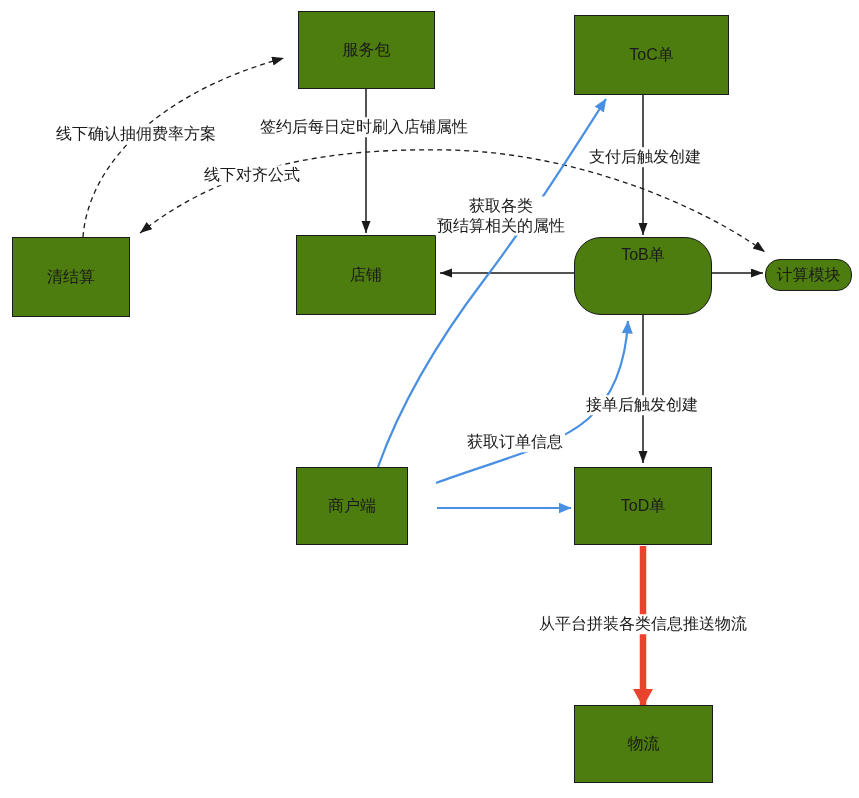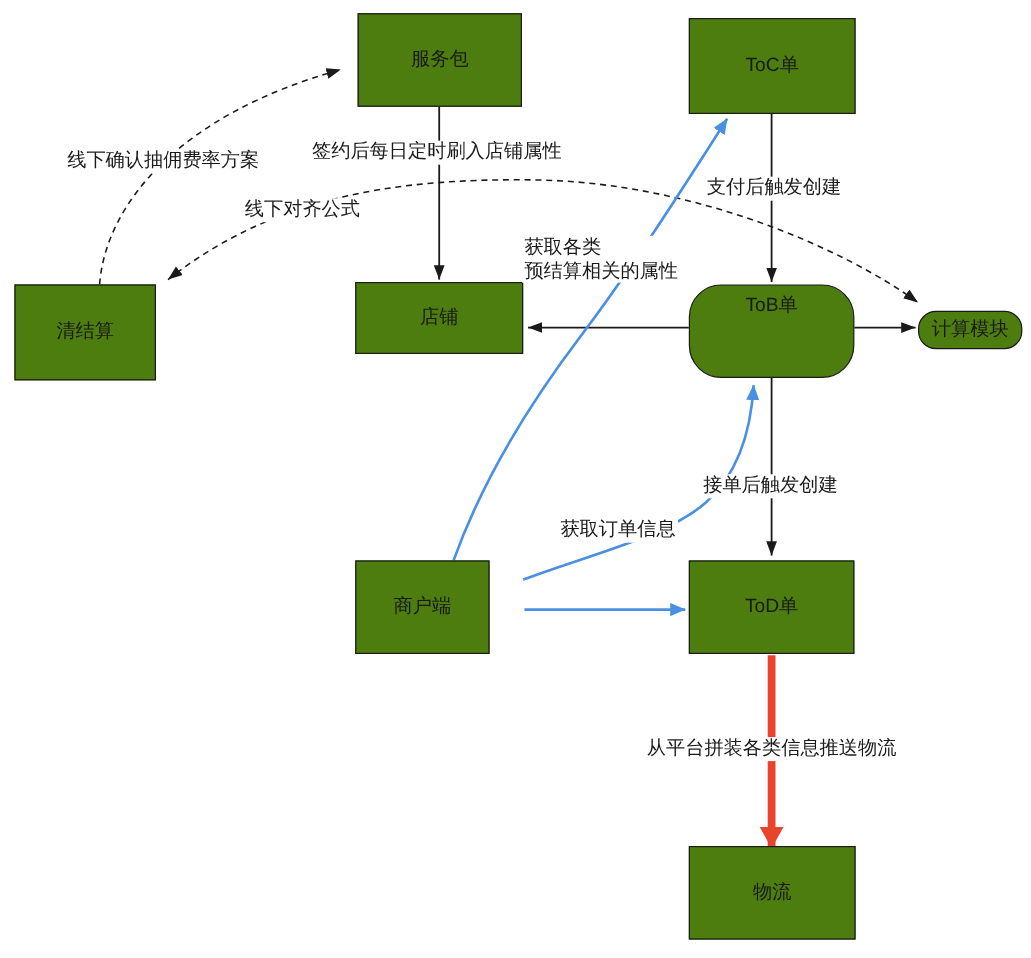--- a/index.html
+++ b/index.html
@@ -47,20 +47,21 @@
     padding-top: 7px;
     border-radius: 27px;
   }
   .elabel {
     position: absolute;
     transform: translate(-50%, -50%);
     background: #ffffff;
     font-size: 16px;
     line-height: 1.22;
     white-space: pre-line;
+    text-align: center;
     padding: 0 2px;
   }
 </style>
 </head>
 <body>
 
 <div id="canvas">
 
   <svg id="edges" viewBox="0 0 859 798" xmlns="http://www.w3.org/2000/svg">
     <defs>
@@ -95,29 +96,29 @@
 
     <path class="edge edge-blue" d="M 437 508 L 571 508" marker-end="url(#arr-blue)"></path>
 
     <path class="edge edge-red" d="M 643 546 L 643 706" marker-end="url(#arr-red)"></path>
   </svg>
 
   <div class="node" style="left:298px; top:11px; width:137px; height:78px;">
     <span>服务包</span>
   </div>
 
-  <div class="node" style="left:574px; top:15px; width:139px; height:80px;justify-content:center;">
+  <div class="node" style="left:574px; top:15px; width:155px; height:80px;justify-content:center;">
     <span>ToC单</span>
   </div>
 
   <div class="node" style="left:12px; top:237px; width:118px; height:80px;">
     <span>清结算</span>
   </div>
 
-  <div class="node" style="left:296px; top:235px; width:140px; height:60px;">
+  <div class="node" style="left:296px; top:235px; width:140px; height:80px;">
     <span>店铺</span>
   </div>
 
   <div class="node top-label" style="left:574px; top:237px; width:138px; height:78px;">
     <span>ToB单</span>
   </div>
 
   <div class="node" style="left:765px; top:259px; width:87px; height:32px;border-radius:15px;">
     <span>计算模块</span>
   </div>

